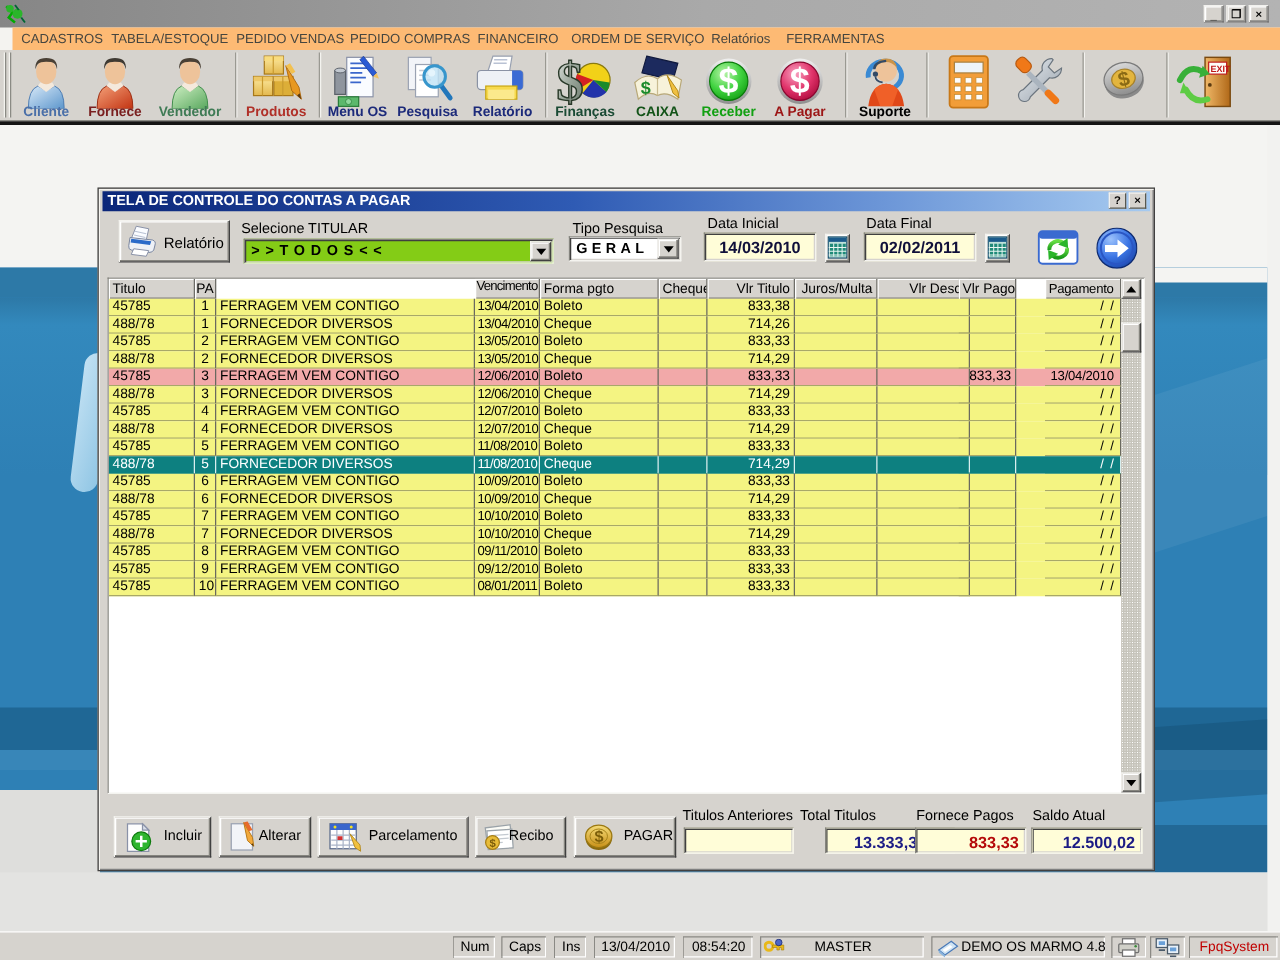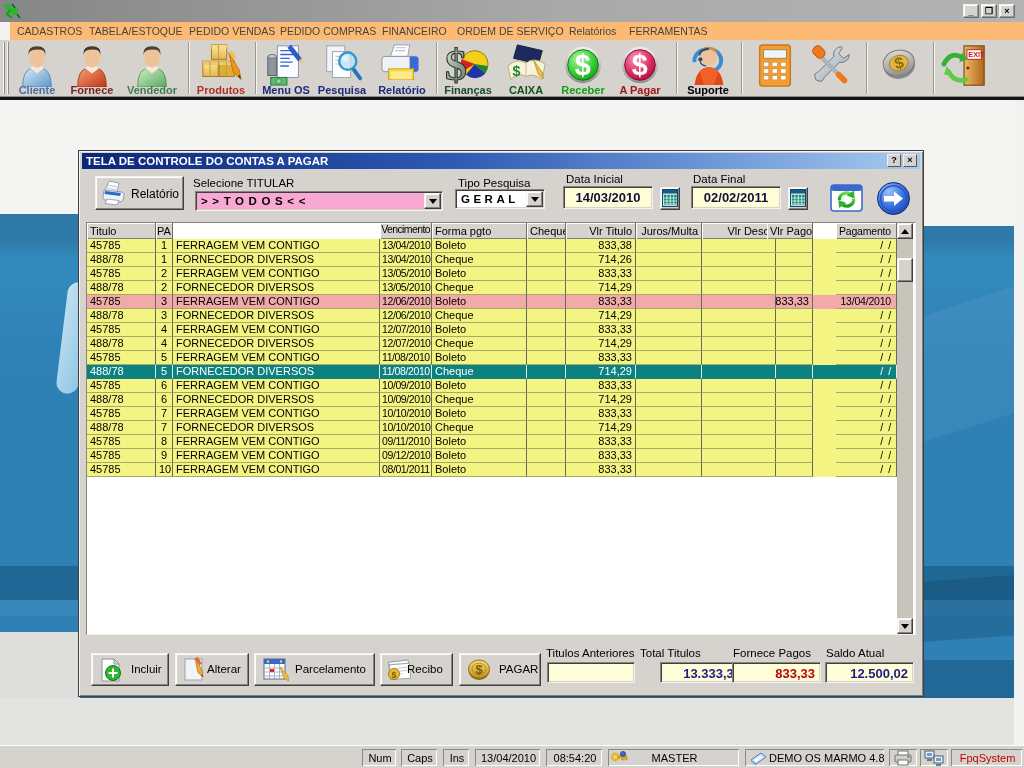--- a/index.html
+++ b/index.html
@@ -388,21 +388,21 @@
   <svg class="abs" style="left:22px;top:28px" width="26" height="27" viewBox="0 0 26 27">
     <path d="M4 12 L8 2 L18 4 L16 13 Z" fill="#fafcff" stroke="#8a92a8" stroke-width="0.8"></path>
     <path d="M7 6 l9 2 M6.3 9 l9 2" stroke="#b9c2d4" stroke-width="1"></path>
     <path d="M3 11 L21 13 Q24 14 23 17 L22 21 Q21 23 18 23 L4 21 Q1.5 20.5 2 17.5Z" fill="#eef1f6" stroke="#7a86a0" stroke-width="0.8"></path>
     <path d="M4 12 L20 14 L19 17 L3.5 15Z" fill="#2a6ac8"></path>
     <path d="M6 20 L18 21.5 L16 26 L4 24.5Z" fill="#fff" stroke="#8a92a8" stroke-width="0.8"></path>
   </svg>
   <div class="lab" style="left:52px;top:36px;font-size:12px">Relatório</div>
 
   <div class="lab" style="left:114px;top:26px">Selecione TITULAR</div>
-  <div class="sunken" style="left:116px;top:40px;width:248px;height:20px;background:#f9a8d4;font-size:11.5px;font-weight:bold;letter-spacing:4.6px;padding:3px 0 0 5px">&gt;&gt;TODOS&lt;&lt;
+  <div class="sunken" style="left:116px;top:40px;width:248px;height:20px;background:#84cc16;font-size:11.5px;font-weight:bold;letter-spacing:4.6px;padding:3px 0 0 5px">&gt;&gt;TODOS&lt;&lt;
     <div class="sbtn" style="right:1px;top:1px;width:17px;height:16px"></div>
     <div class="arrow" style="right:5px;top:7px;border:4px solid transparent;border-top:5px solid #000"></div>
   </div>
 
   <div class="lab" style="left:379px;top:26px">Tipo  Pesquisa</div>
   <div class="sunken" style="left:376px;top:38px;width:90px;height:20px;background:#fff;font-size:11.5px;font-weight:bold;letter-spacing:3.5px;padding:3px 0 0 5px">GERAL
     <div class="sbtn" style="right:1px;top:1px;width:17px;height:16px"></div>
     <div class="arrow" style="right:5px;top:7px;border:4px solid transparent;border-top:5px solid #000"></div>
   </div>
 

